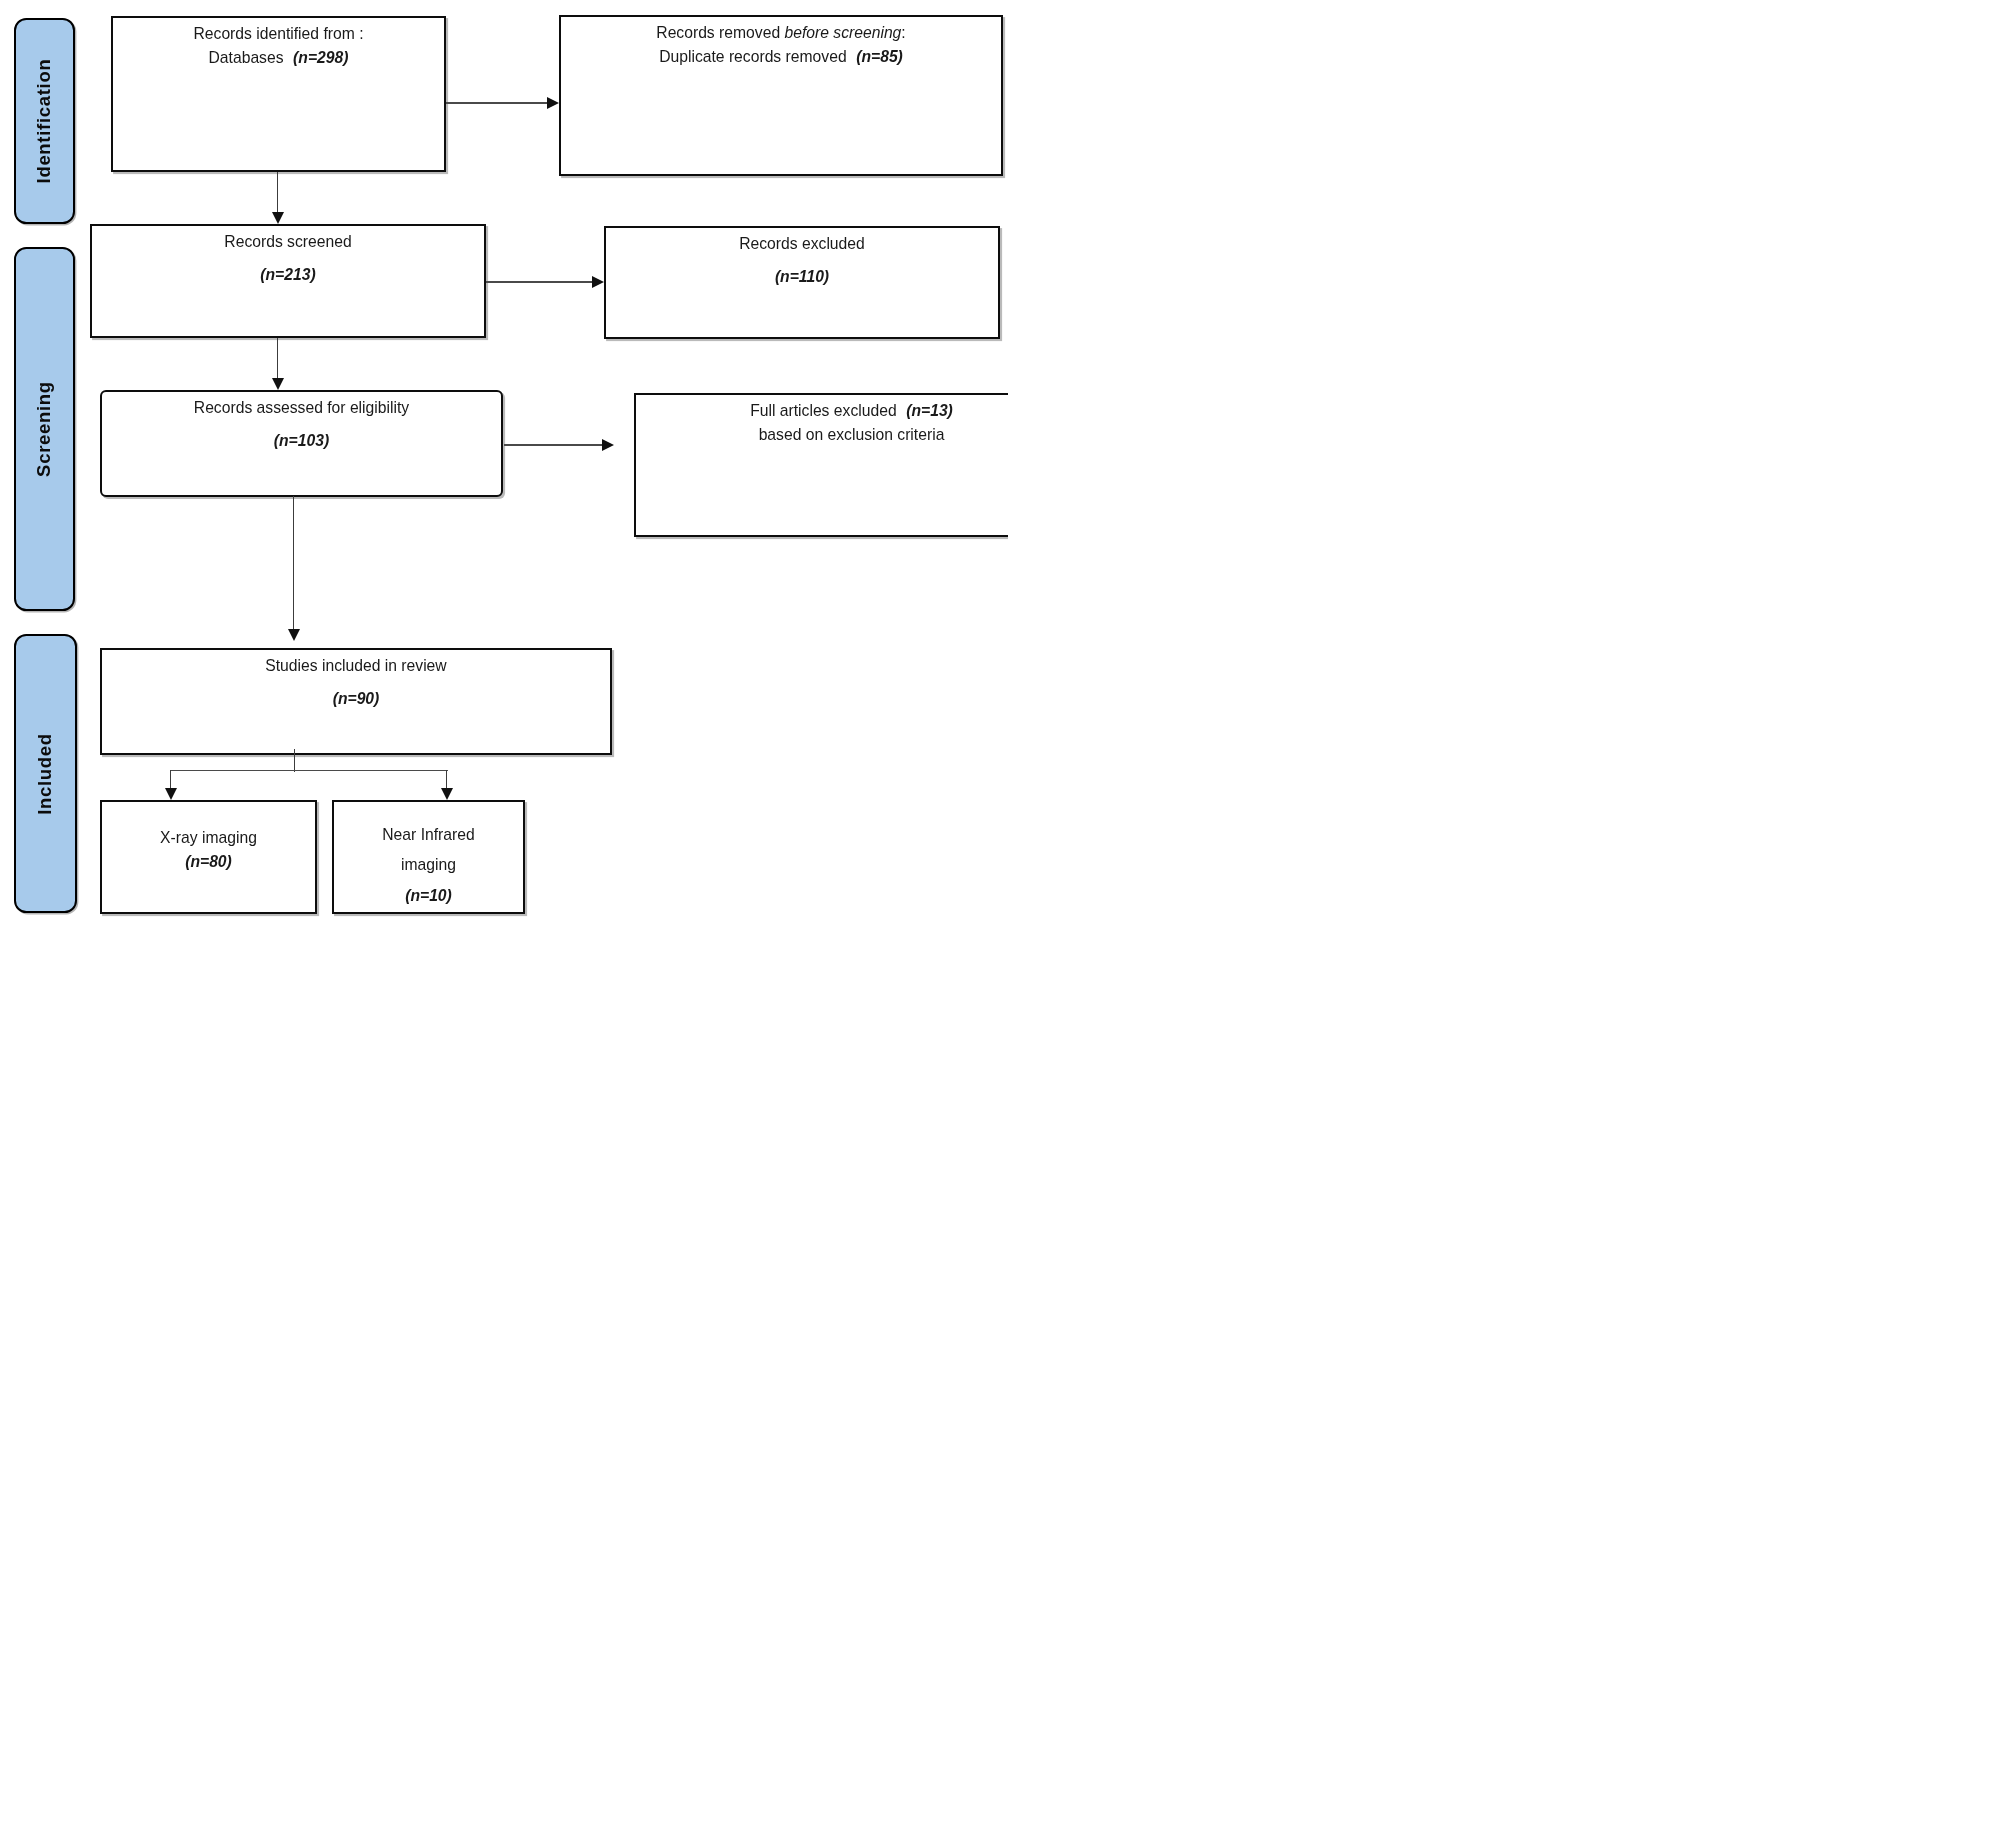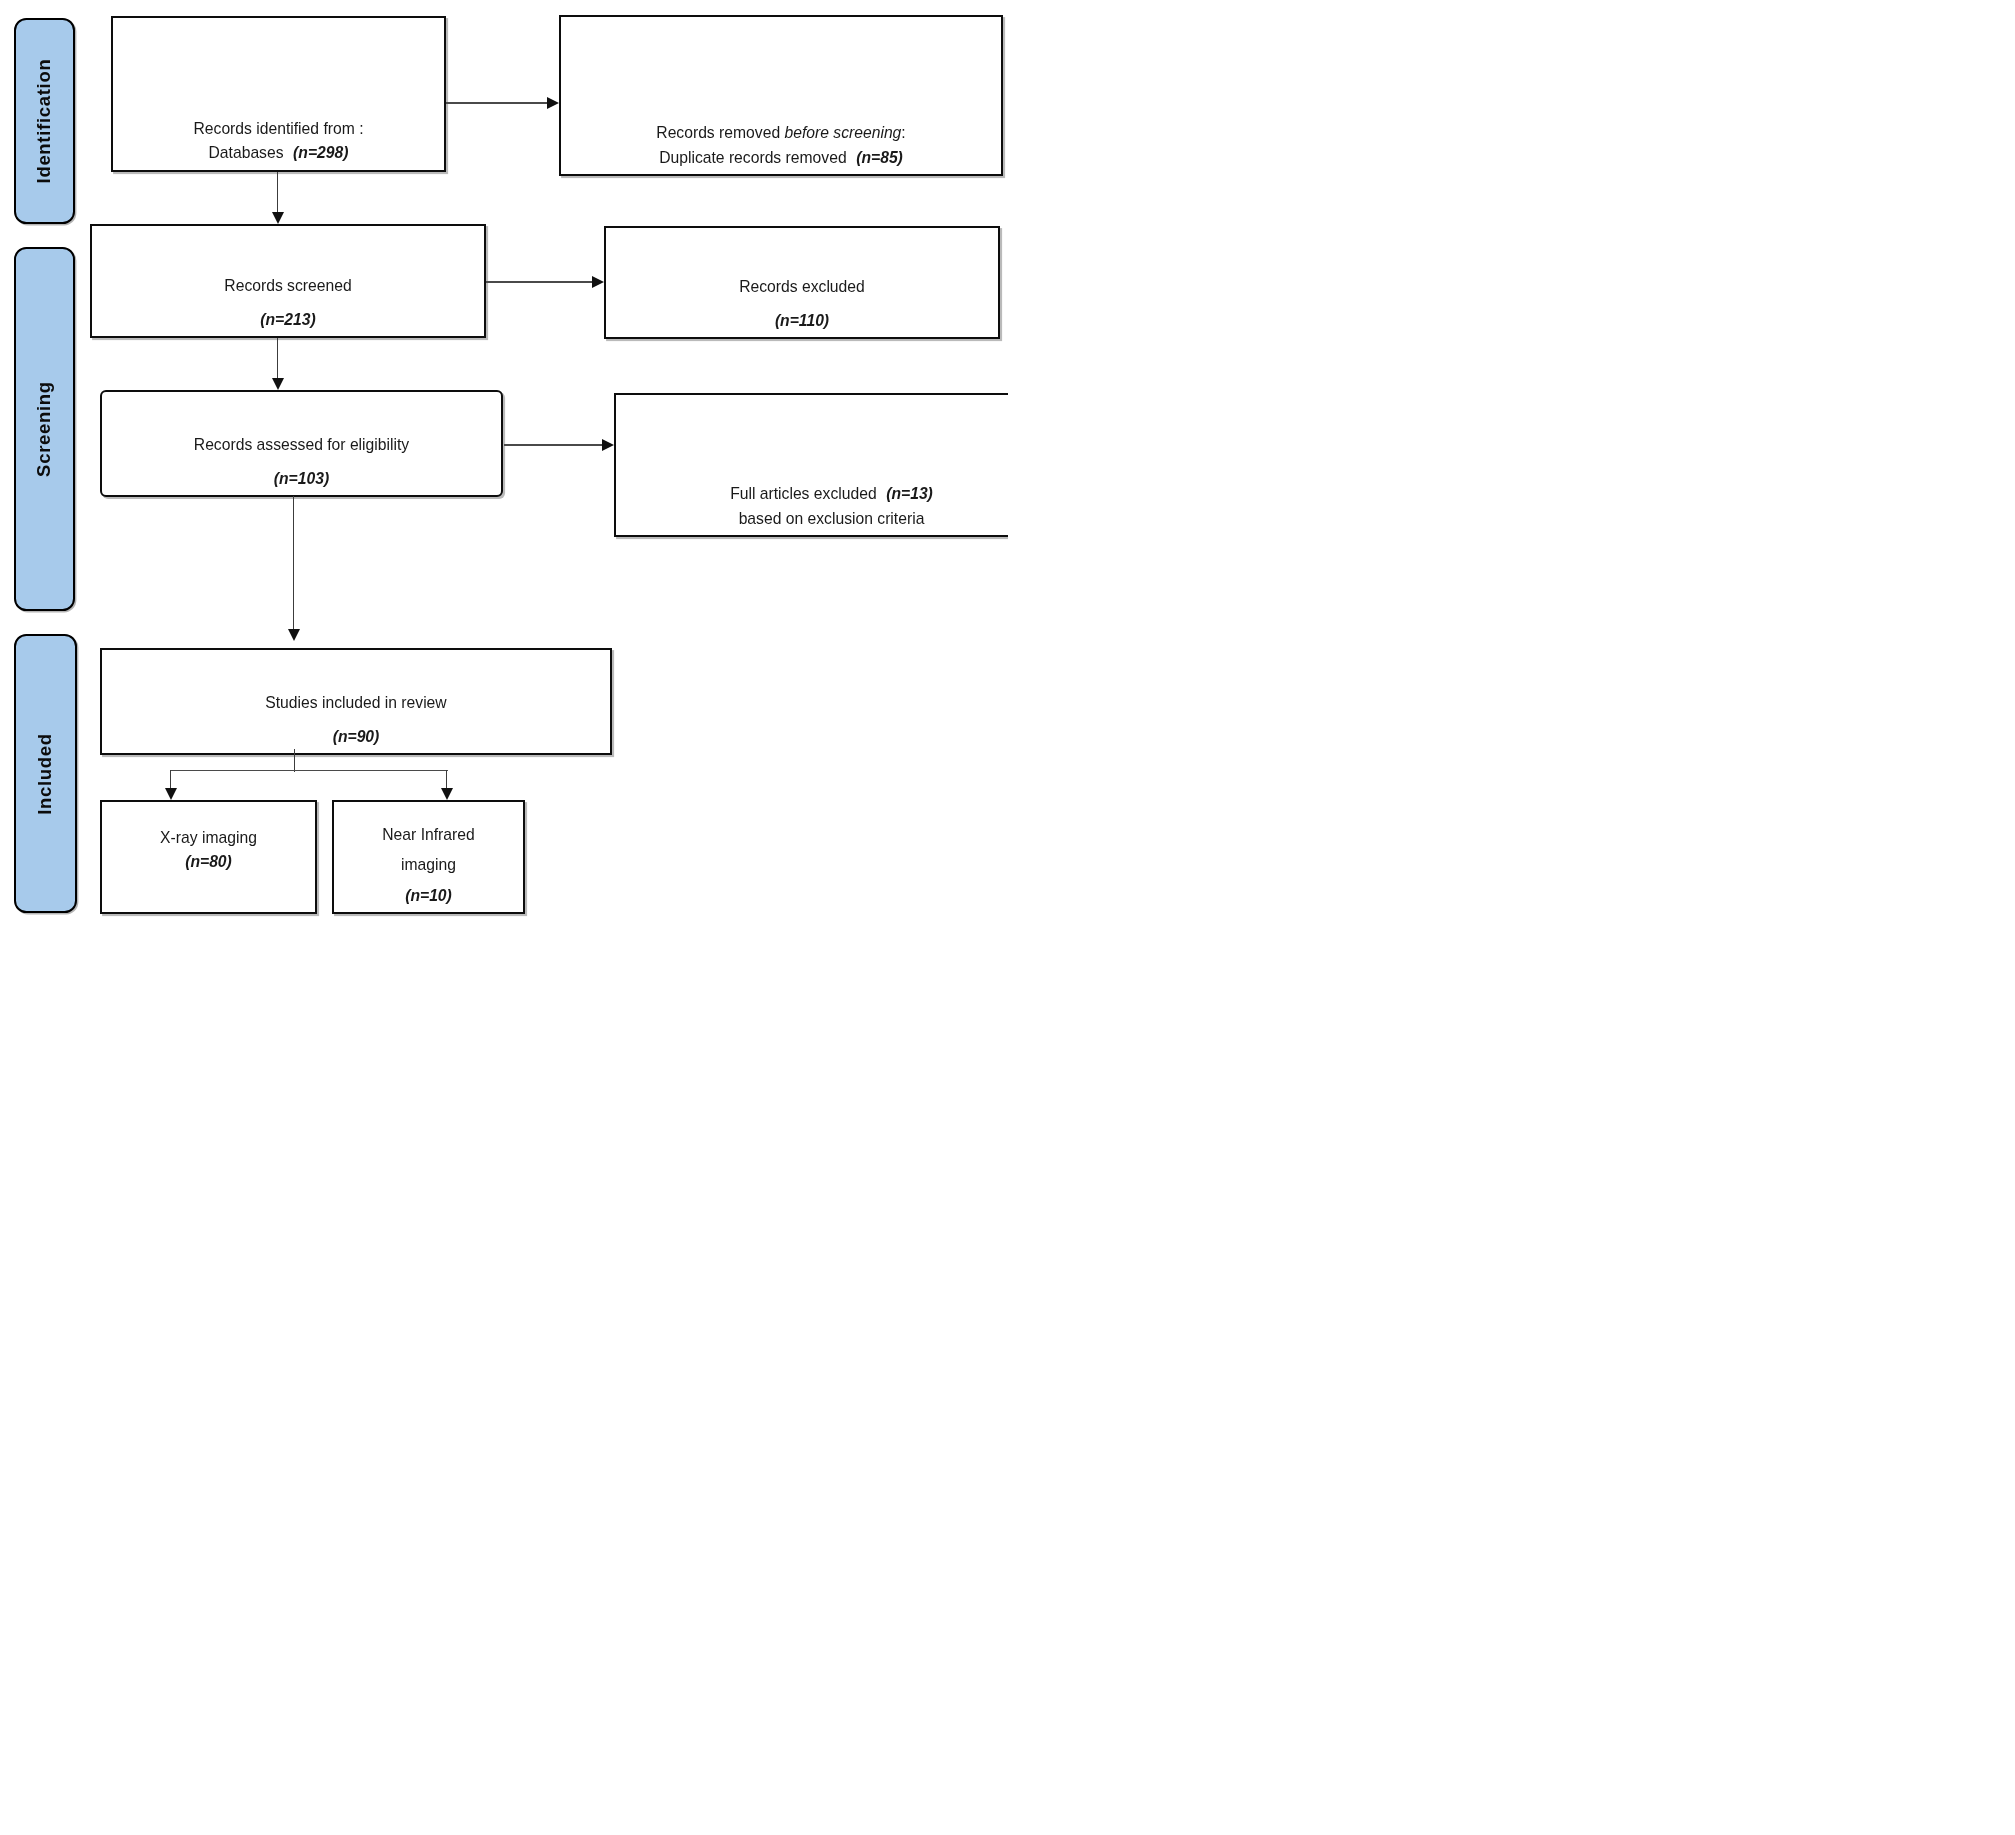--- a/index.html
+++ b/index.html
@@ -16,21 +16,21 @@
     display:flex; align-items:center; justify-content:center;
   }
   .stage span {
     transform:rotate(-90deg); white-space:nowrap;
     font-size:18.5px; font-weight:bold; letter-spacing:0.7px; color:#0c0c0c;
   }
   
   .node {
     position:absolute; background:#fff; border:2.1px solid #0d0d0d;
     box-shadow:2.1px 2.1px 0 rgba(130,130,130,.55);
-    display:flex; flex-direction:column; align-items:center; justify-content:flex-end;
+    display:flex; flex-direction:column; align-items:center; justify-content:flex-start;
     text-align:center; font-size:15.7px; line-height:1.55; padding:4.1px 6.8px; box-sizing:border-box;
   }
   .nval { font-style:italic; font-weight:bold; }
   .gap { margin-top:9px; }
   .inline-n { margin-left:9.6px; }
   
   .harrow { position:absolute; height:2.1px; background:#4a4a4a; }
   .harrow::after {
     content:""; position:absolute; right:-11.6px; top:-5.5px;
     border-left:12.3px solid #101010; border-top:6.2px solid transparent; border-bottom:6.2px solid transparent;
@@ -82,21 +82,21 @@
   <div class="node" style="left:604px; top:226px; width:396px; height:113px;">
     <div>Records excluded</div>
     <div class="nval gap">(n=110)</div>
   </div>
 
   <div class="node" style="left:100px; top:390px; width:403px; height:107px;border-radius:6px;">
     <div>Records assessed for eligibility</div>
     <div class="nval gap">(n=103)</div>
   </div>
 
-  <div class="node" style="left:614px; top:393px; width:435px; height:144px;">
+  <div class="node" style="left:634px; top:393px; width:435px; height:144px;">
     <div>
       <span>Full articles excluded</span><span class="nval inline-n">(n=13)</span>
     </div>
     <div>based on exclusion criteria</div>
   </div>
 
   <div class="node" style="left:100px; top:648px; width:512px; height:107px;">
     <div>Studies included in review</div>
     <div class="nval gap">(n=90)</div>
   </div>

